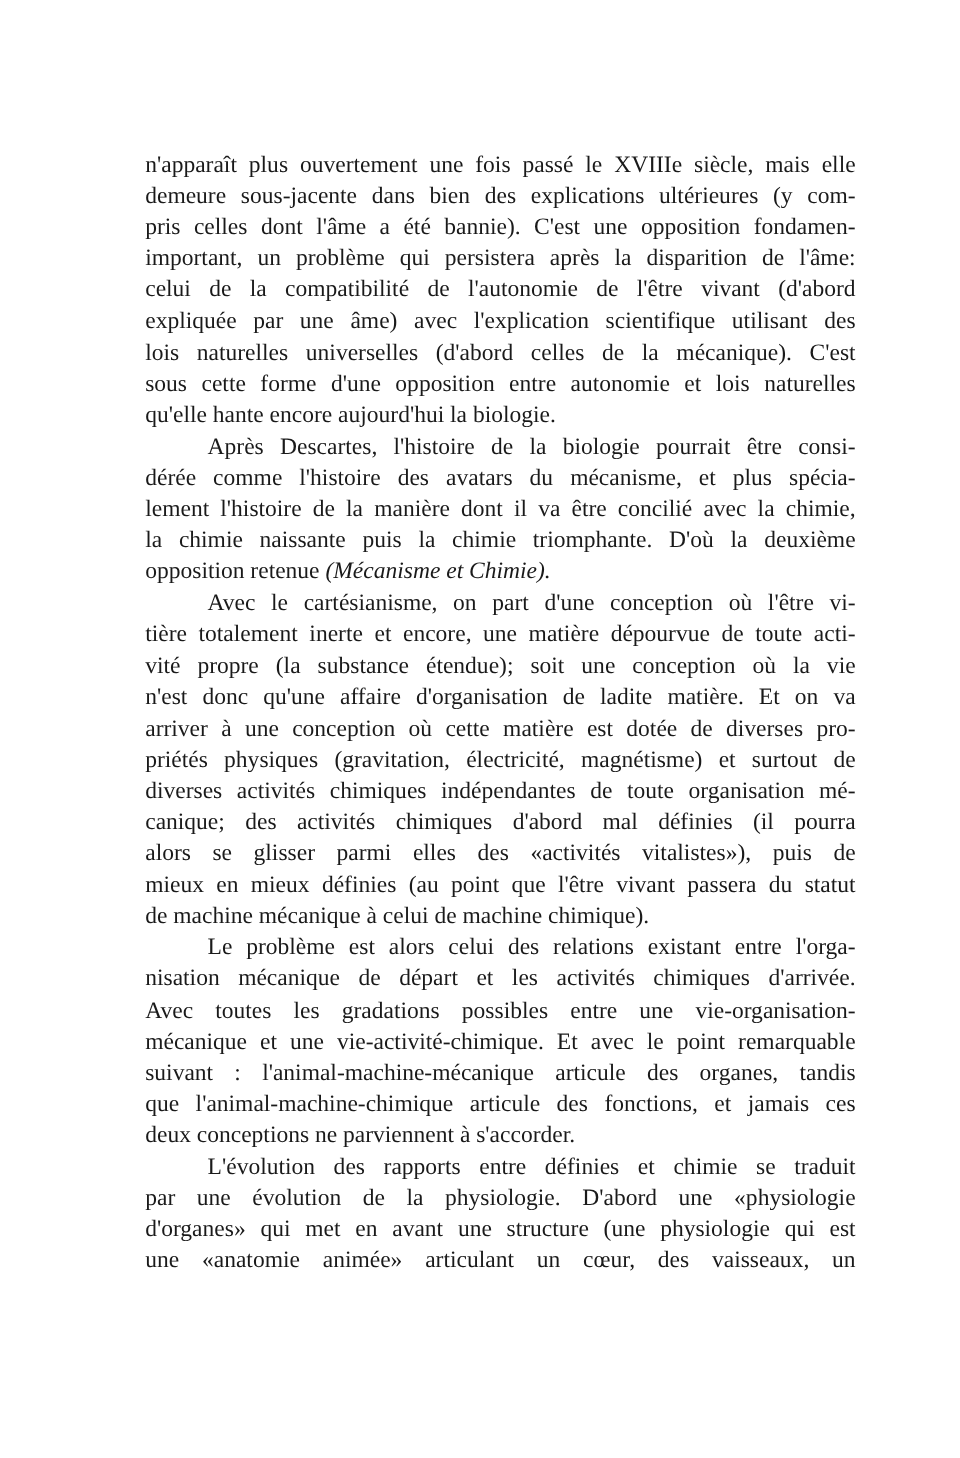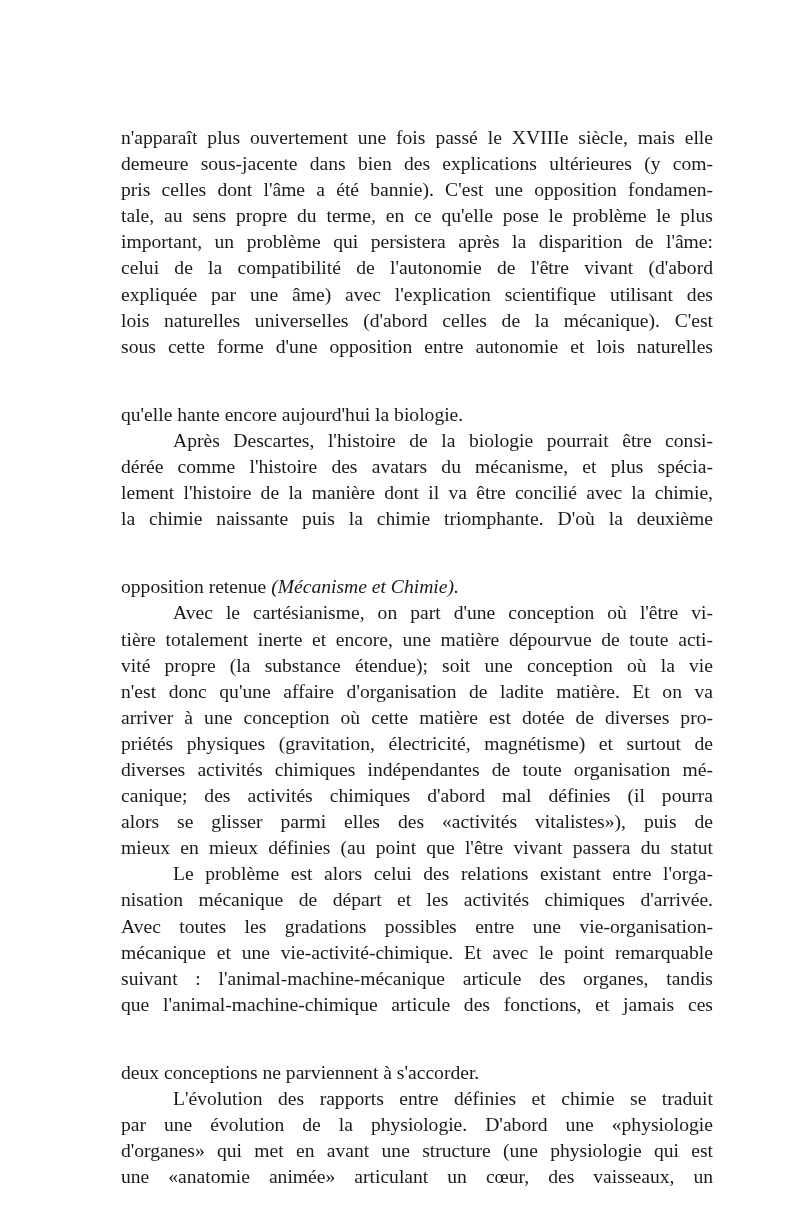--- a/index.html
+++ b/index.html
@@ -56,42 +56,40 @@
       font-size: 19.6px;
       line-height: 26.1px;
       height: 26.1px;
       white-space: nowrap;
       text-align: justify;
       text-align-last: justify;
     }
     .line.last {
       text-align: right;
       text-align-last: left;
-      margin-top: 42px;
     }
     .line.indent {
       padding-left: 52px;
     }
     .it {
       font-style: italic;
     }
   </style>
 </head>
 <body>
 
 <div class="page">
 
 
   <div class="body-text">
 
     <div>
       <span class="line">n'apparaît plus ouvertement une fois passé le XVIIIe siècle, mais elle</span>
       <span class="line">demeure sous-jacente dans bien des explications ultérieures (y com-</span>
       <span class="line">pris celles dont l'âme a été bannie). C'est une opposition fondamen-</span>
-      <span class="line">tale, au sens propre du terme, en ce qu'elle pose le problème le plus</span>
       <span class="line">important, un problème qui persistera après la disparition de l'âme:</span>
       <span class="line">celui de la compatibilité de l'autonomie de l'être vivant (d'abord</span>
       <span class="line">expliquée par une âme) avec l'explication scientifique utilisant des</span>
       <span class="line">lois naturelles universelles (d'abord celles de la mécanique). C'est</span>
       <span class="line">sous cette forme d'une opposition entre autonomie et lois naturelles</span>
       <span class="line last">qu'elle hante encore aujourd'hui la biologie.</span>
     </div>
 
     <div>
       <span class="line indent">Après Descartes, l'histoire de la biologie pourrait être consi-</span>
@@ -105,20 +103,21 @@
       <span class="line indent">Avec le cartésianisme, on part d'une conception où l'être vi-</span>
       <span class="line">tière totalement inerte et encore, une matière dépourvue de toute acti-</span>
       <span class="line">vité propre (la substance étendue); soit une conception où la vie</span>
       <span class="line">n'est donc qu'une affaire d'organisation de ladite matière. Et on va</span>
       <span class="line">arriver à une conception où cette matière est dotée de diverses pro-</span>
       <span class="line">priétés physiques (gravitation, électricité, magnétisme) et surtout de</span>
       <span class="line">diverses activités chimiques indépendantes de toute organisation mé-</span>
       <span class="line">canique; des activités chimiques d'abord mal définies (il pourra</span>
       <span class="line">alors se glisser parmi elles des «activités vitalistes»), puis de</span>
       <span class="line">mieux en mieux définies (au point que l'être vivant passera du statut</span>
+      <span class="line last">de machine mécanique à celui de machine chimique).</span>
     </div>
 
     <div>
       <span class="line indent">Le problème est alors celui des relations existant entre l'orga-</span>
       <span class="line">nisation mécanique de départ et les activités chimiques d'arrivée.</span>
       <span class="line">Avec toutes les gradations possibles entre une vie-organisation-</span>
       <span class="line">mécanique et une vie-activité-chimique. Et avec le point remarquable</span>
       <span class="line">suivant : l'animal-machine-mécanique articule des organes, tandis</span>
       <span class="line">que l'animal-machine-chimique articule des fonctions, et jamais ces</span>
       <span class="line last">deux conceptions ne parviennent à s'accorder.</span>

